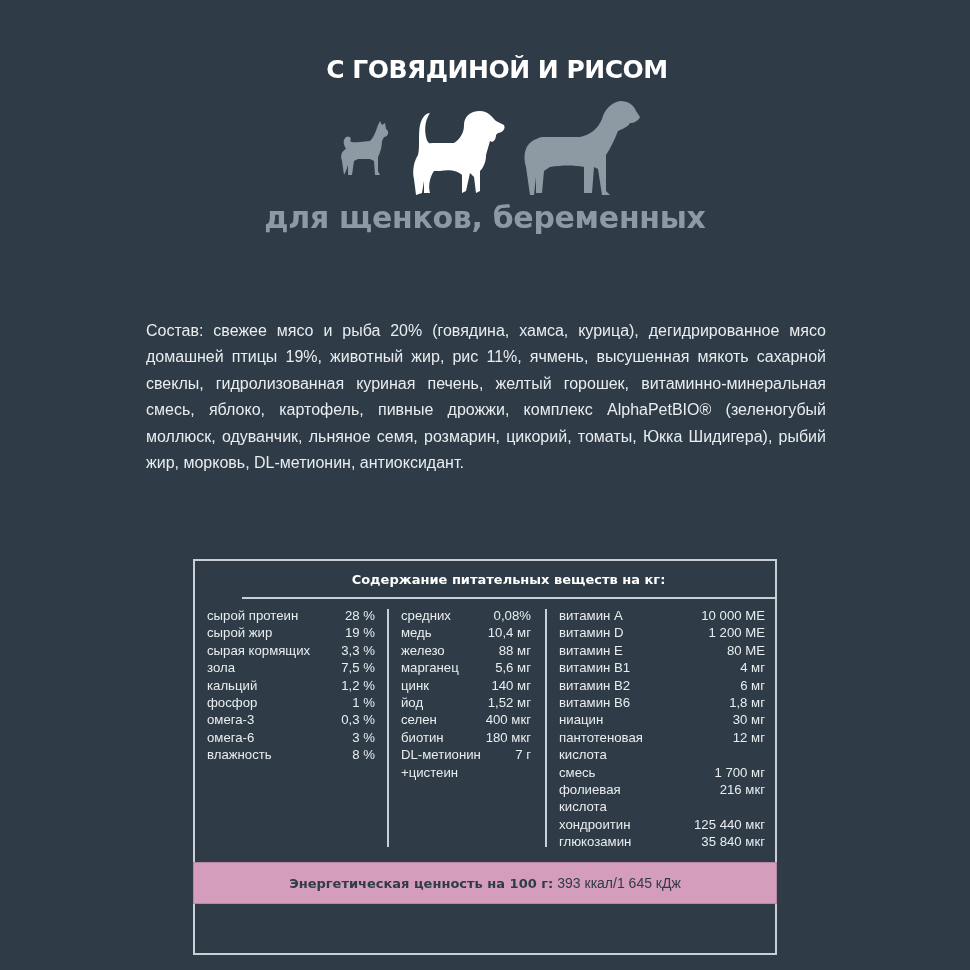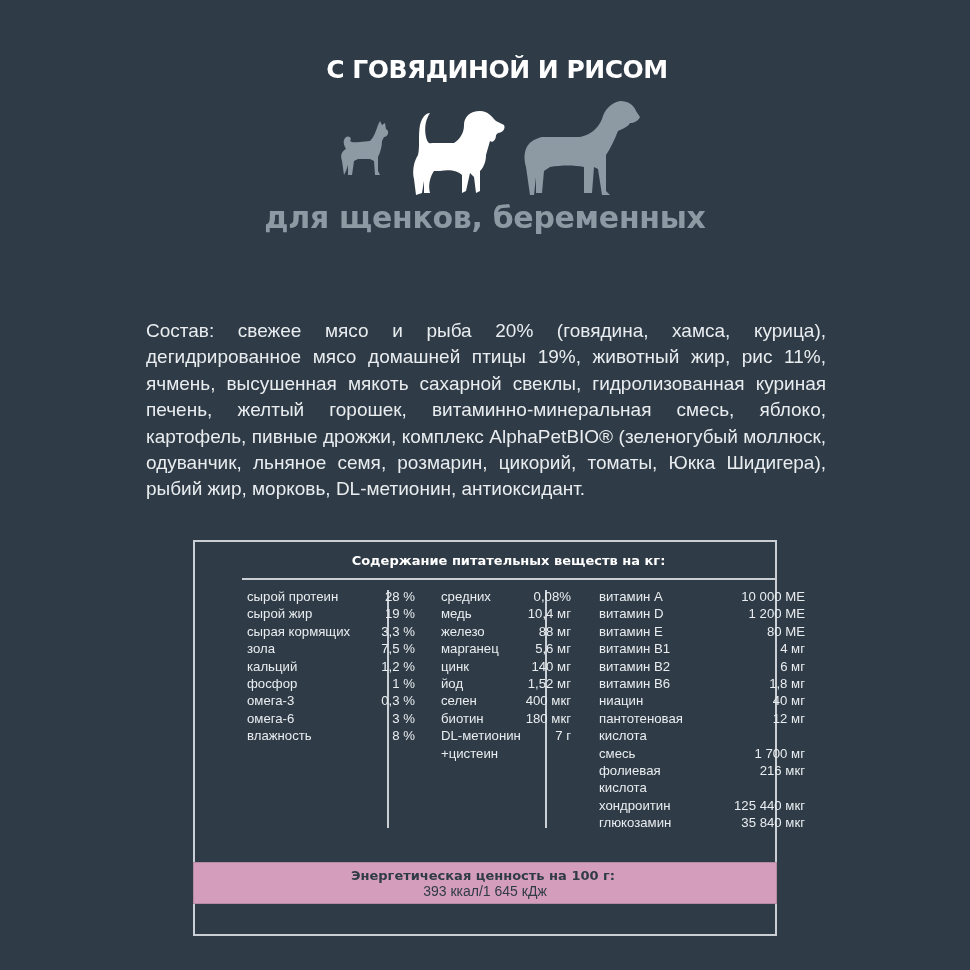--- a/index.html
+++ b/index.html
@@ -17,47 +17,47 @@
     }
     .dogs { position: absolute; left: 330px; top: 95px; width: 310px; height: 100px; }
     .subtitle {
       position: absolute; left: 0; top: 204px; width: 970px;
       text-align: center; font-weight: bold; font-size: 30px;
       line-height: 27px; color: #8d9aa3; letter-spacing: -0.3px;
     }
     .composition {
       position: absolute; left: 146px; top: 318px; width: 680px;
       font-family: "Liberation Sans", sans-serif;
-      font-size: 19px; line-height: 26.4px; color: #e9edf0;
+      font-size: 16px; line-height: 26.4px; color: #e9edf0;
       text-align: justify; text-align-last: left;
     }
     .table {
-      position: absolute; left: 193px; top: 540px; width: 584px; height: 396px;
+      position: absolute; left: 193px; top: 559px; width: 584px; height: 396px;
       border: 2px solid #c9cfd4;
       padding-left: 47px;
     }
     .table-header {
       height: 38px; border-bottom: 2px solid #c9cfd4;
       display: flex; align-items: center; justify-content: center;
       font-weight: bold; font-size: 13px; color: #ffffff;
     }
-    .col { position: absolute; top: 46px; font-family: "Liberation Sans", sans-serif; font-size: 13.2px; color: #e9edf0; margin-left: 40px; }
+    .col { position: absolute; top: 46px; font-family: "Liberation Sans", sans-serif; font-size: 13.2px; color: #e9edf0; }
     .col .row { display: flex; justify-content: space-between; height: 17.4px; line-height: 17.4px; white-space: nowrap; }
     .col .row .val { text-align: right; }
     .col1 { left: 12px; width: 168px; }
     .col2 { left: 206px; width: 130px; }
     .col3 { left: 364px; width: 206px; }
     .divider { position: absolute; top: 48px; width: 1.5px; height: 238px; background: #c9cfd4; }
     .div1 { left: 192px; }
     .div2 { left: 350px; }
     .energy {
       position: absolute; left: 193px; top: 862px; width: 584px; height: 42px;
       background: #d49dbb; border: 1px solid #b58aa3;
       display: flex; align-items: center; justify-content: center;
-      font-size: 13px; color: #2f3b46; flex-direction: column;
+      font-size: 13px; color: #2f3b46;
     }
     .energy b { font-weight: bold; margin-right: 4px; }
     .energy span.v { font-family: "Liberation Sans", sans-serif; font-size: 14px; }
   </style>
 </head>
 <body>
 
 <div class="title">С ГОВЯДИНОЙ И РИСОМ</div>
 
 <svg class="dogs" viewBox="0 0 310 100">
@@ -188,21 +188,21 @@
     <div class="row">
         <span>витамин B2</span>
         <span class="val">6 мг</span>
       </div>
     <div class="row">
         <span>витамин B6</span>
         <span class="val">1,8 мг</span>
       </div>
     <div class="row">
         <span>ниацин</span>
-        <span class="val">40 мг</span>
+        <span class="val">30 мг</span>
       </div>
     <div class="row">
         <span>пантотеновая</span>
         <span class="val">12 мг</span>
       </div>
     <div class="row">
         <span>кислота</span>
         <span class="val"></span>
       </div>
     <div class="row">

